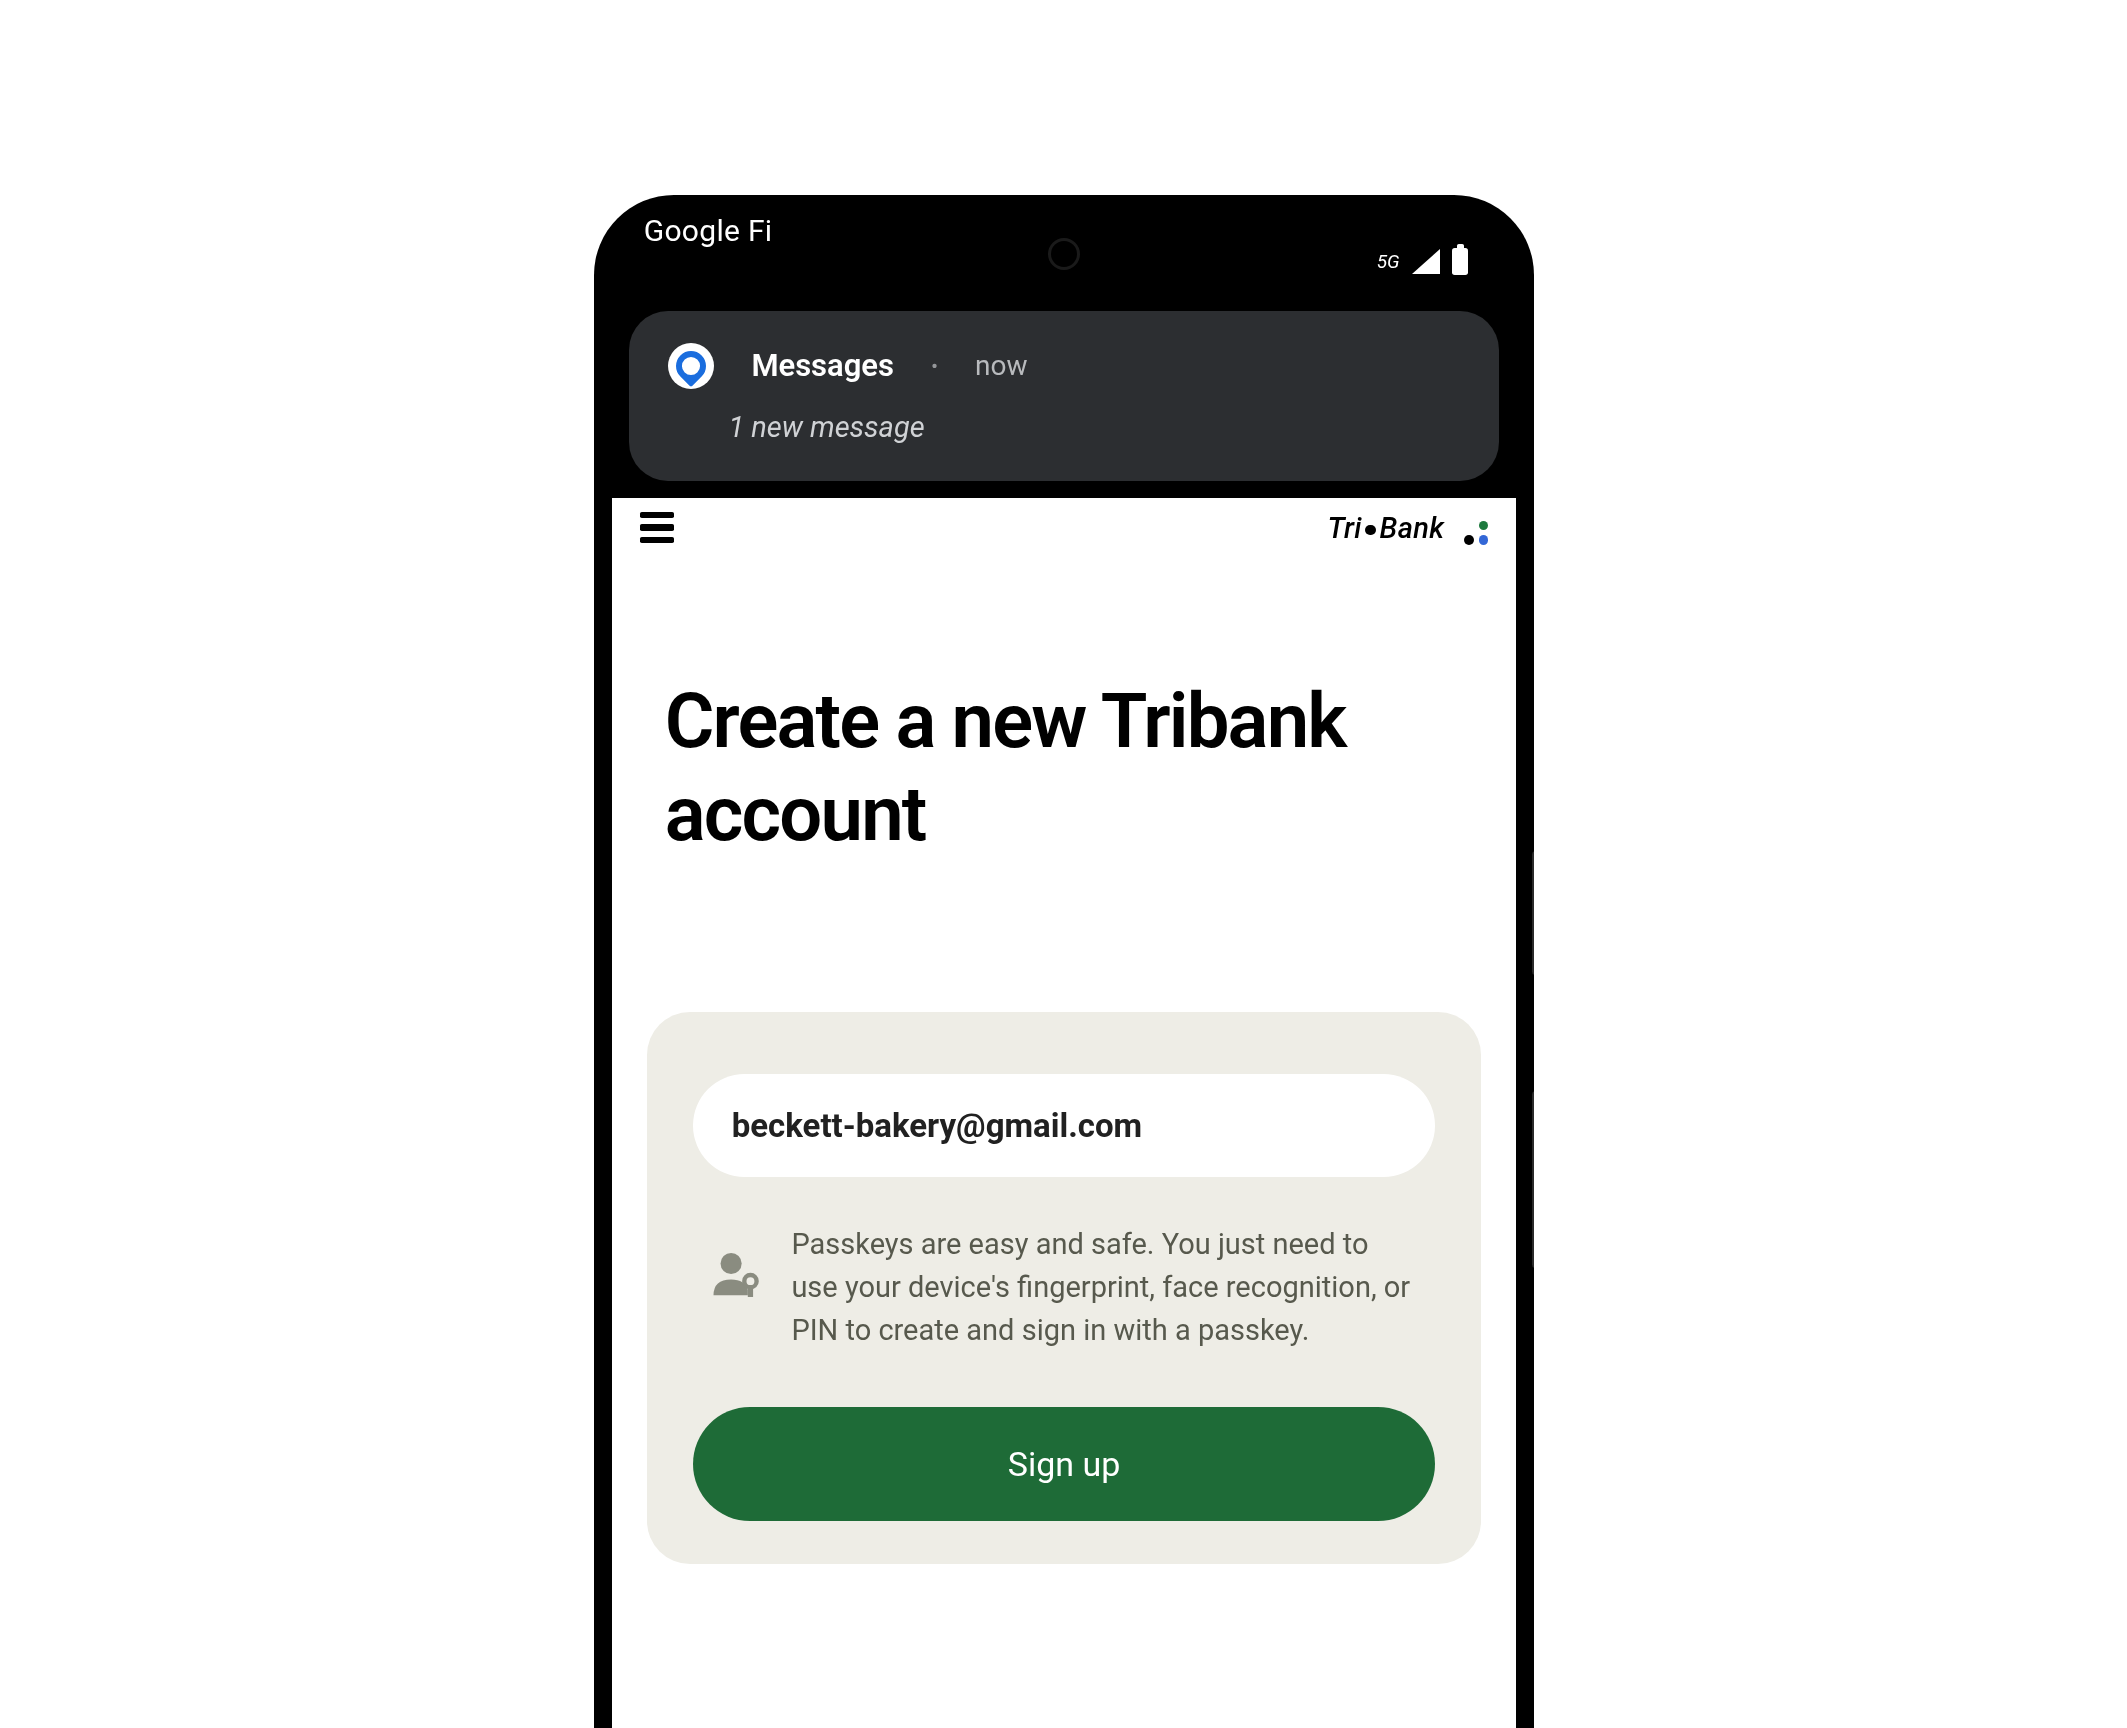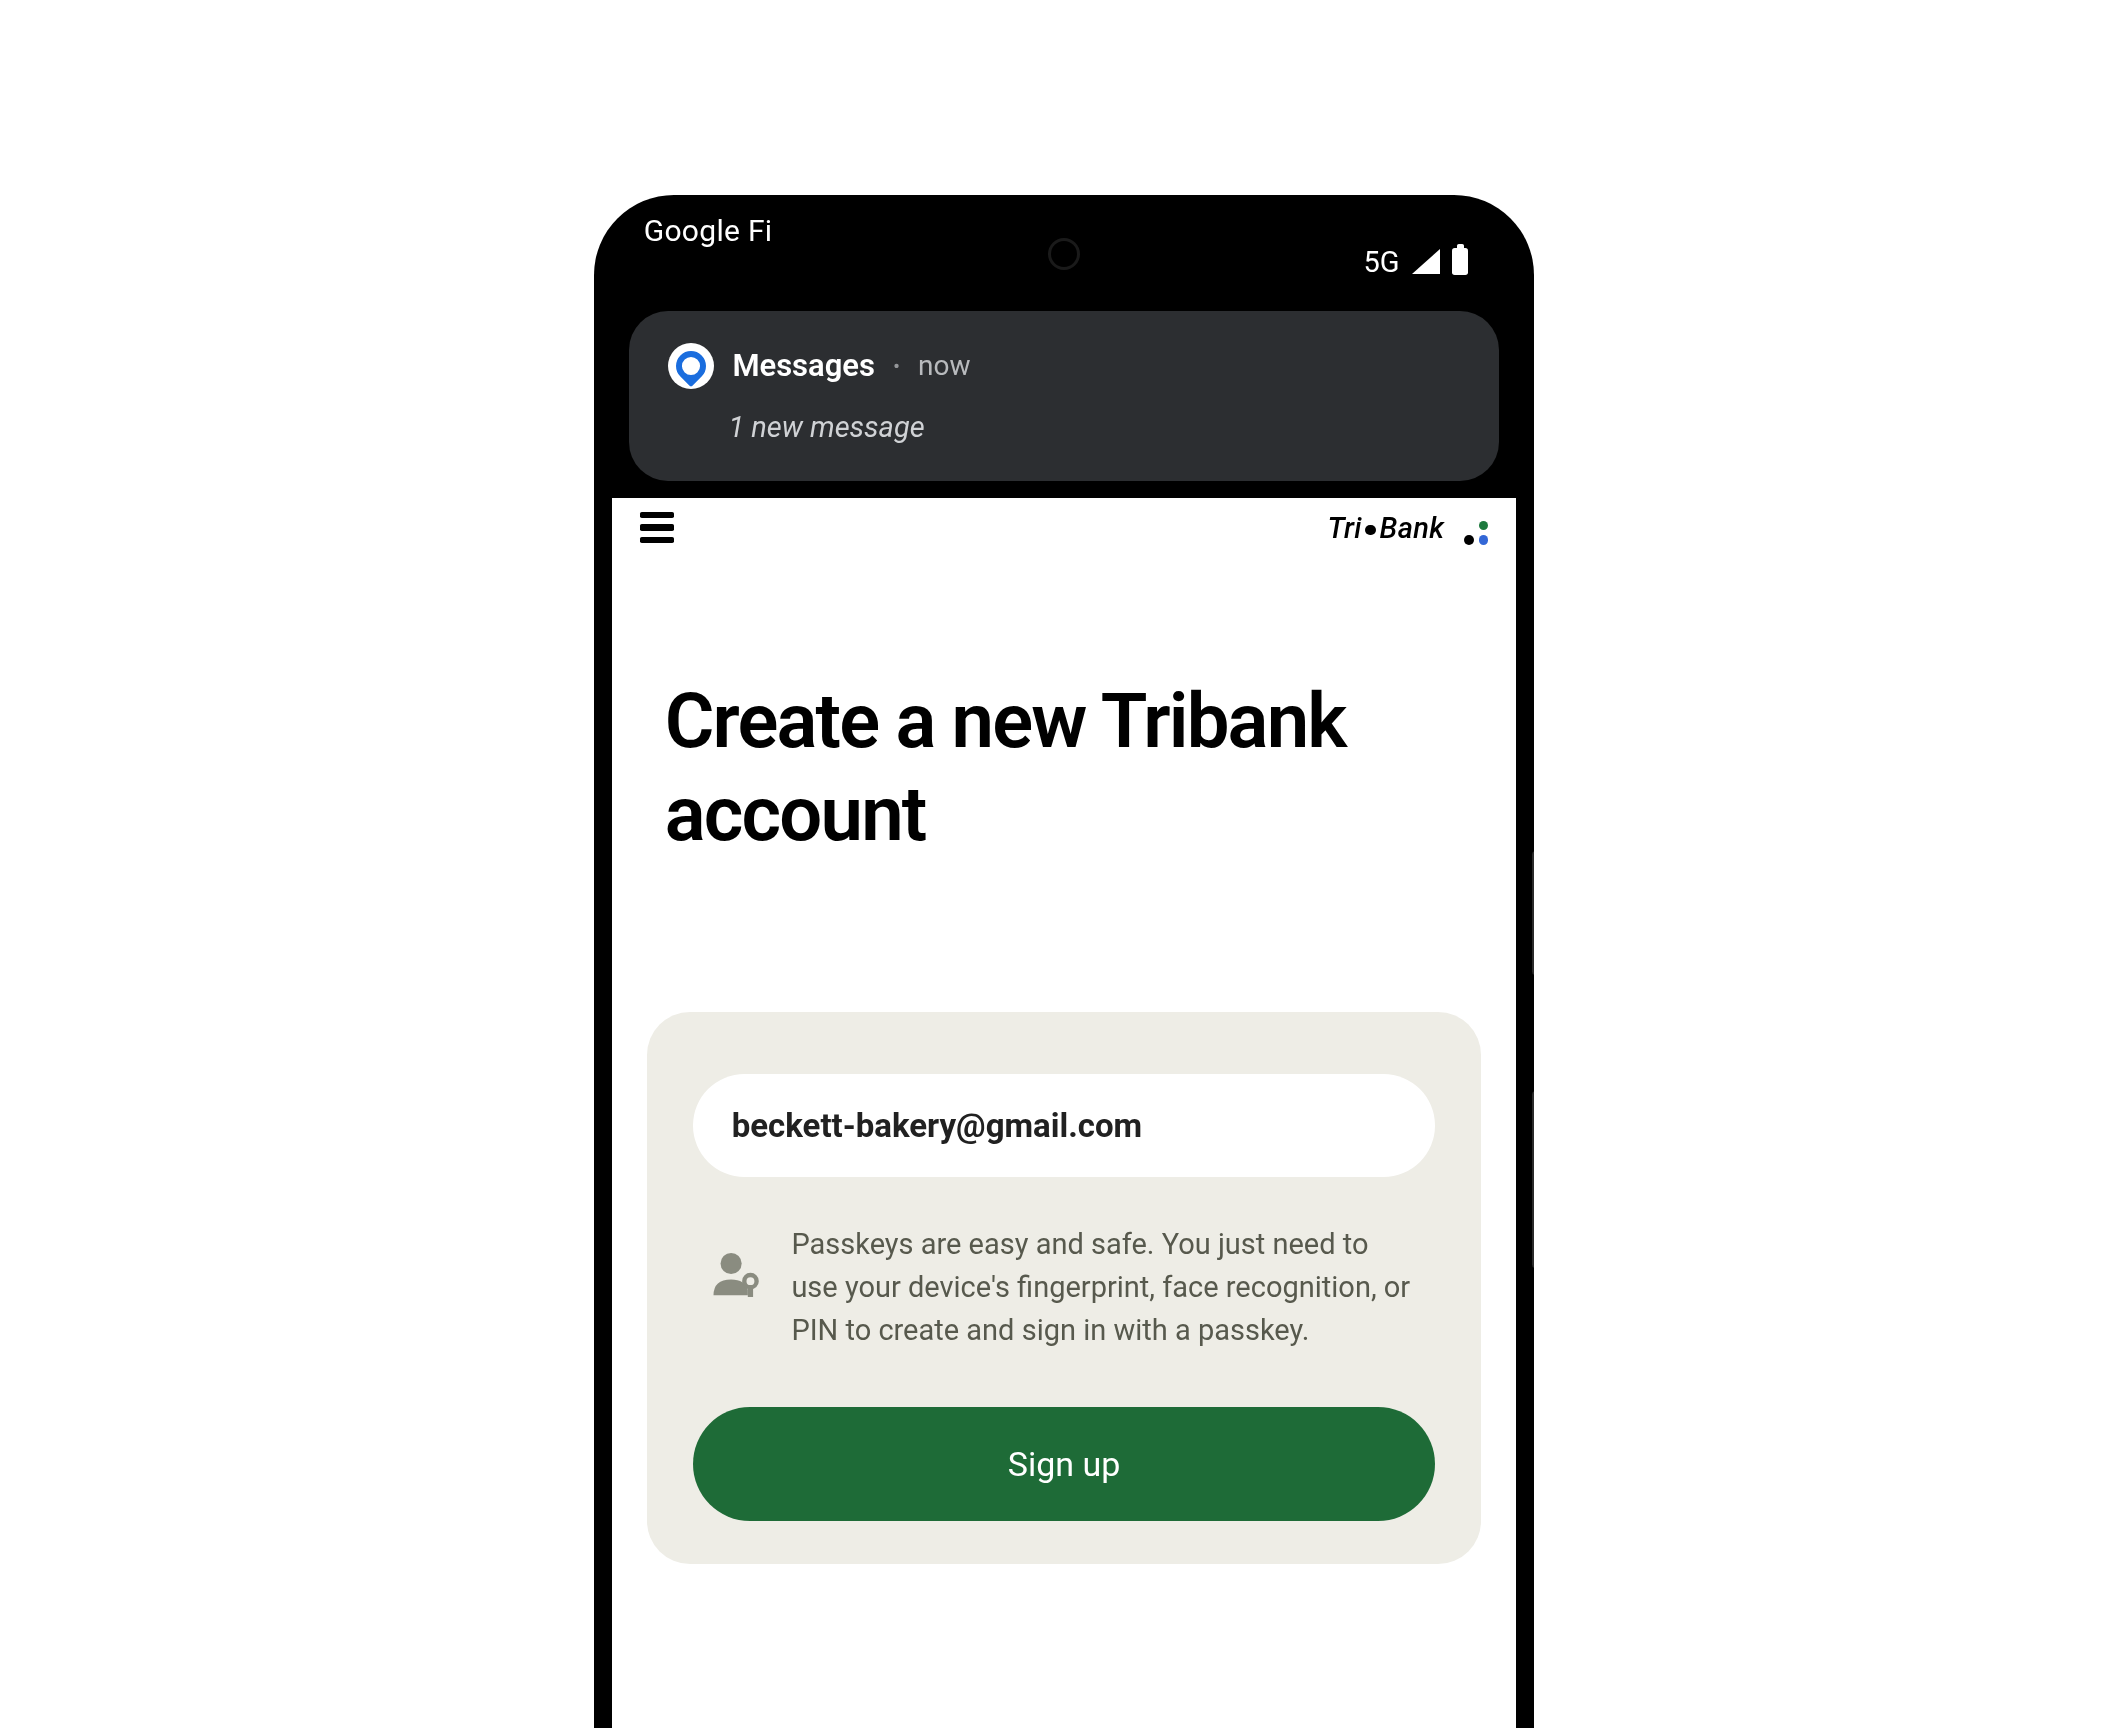--- a/index.html
+++ b/index.html
@@ -71,22 +71,23 @@
     .status-left {
       font-weight: 400;
       letter-spacing: 0.3px;
     }
     .status-right {
       display: flex;
       align-items: center;
       gap: 12.4px;
     }
     .status-5g {
-      font-size: 29px;
-      font-weight: 400;
+      font-size: 19px;
+      font-weight: 400;
+      font-style: italic;
     }
     .signal-icon {
       width: 0;
       height: 0;
       border-style: solid;
       border-width: 0 0 25px 28px;
       border-color: transparent transparent #fff transparent;
     }
     .battery-icon {
       width: 16px;
@@ -111,21 +112,21 @@
     }
     .notification {
       background: #2c2e31;
       border-radius: 39px;
       padding: 32px 39px 37px 39px;
       color: #fff;
     }
     .notif-header {
       display: flex;
       align-items: center;
-      gap: 18px;
+      gap: 37px;
     }
     .notif-icon {
       width: 46px;
       height: 46px;
       background: #fff;
       border-radius: 50%;
       display: flex;
       align-items: center;
       justify-content: center;
       flex-shrink: 0;

